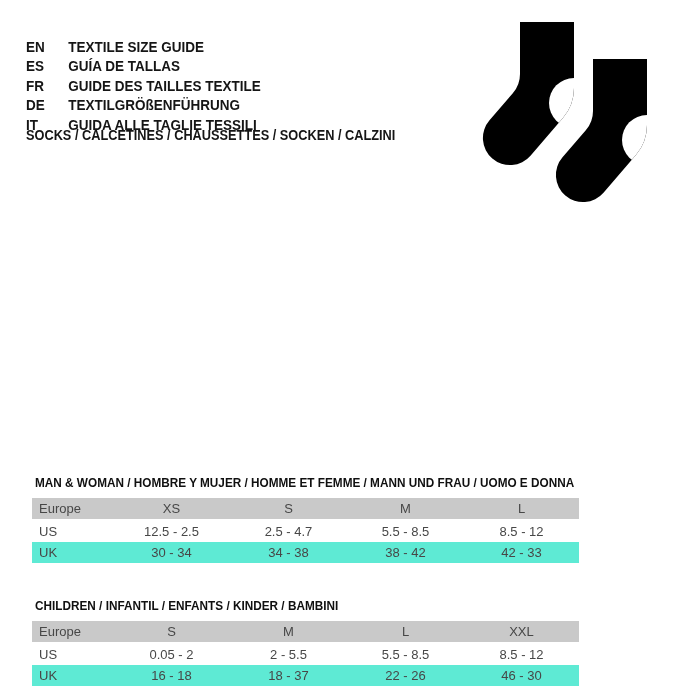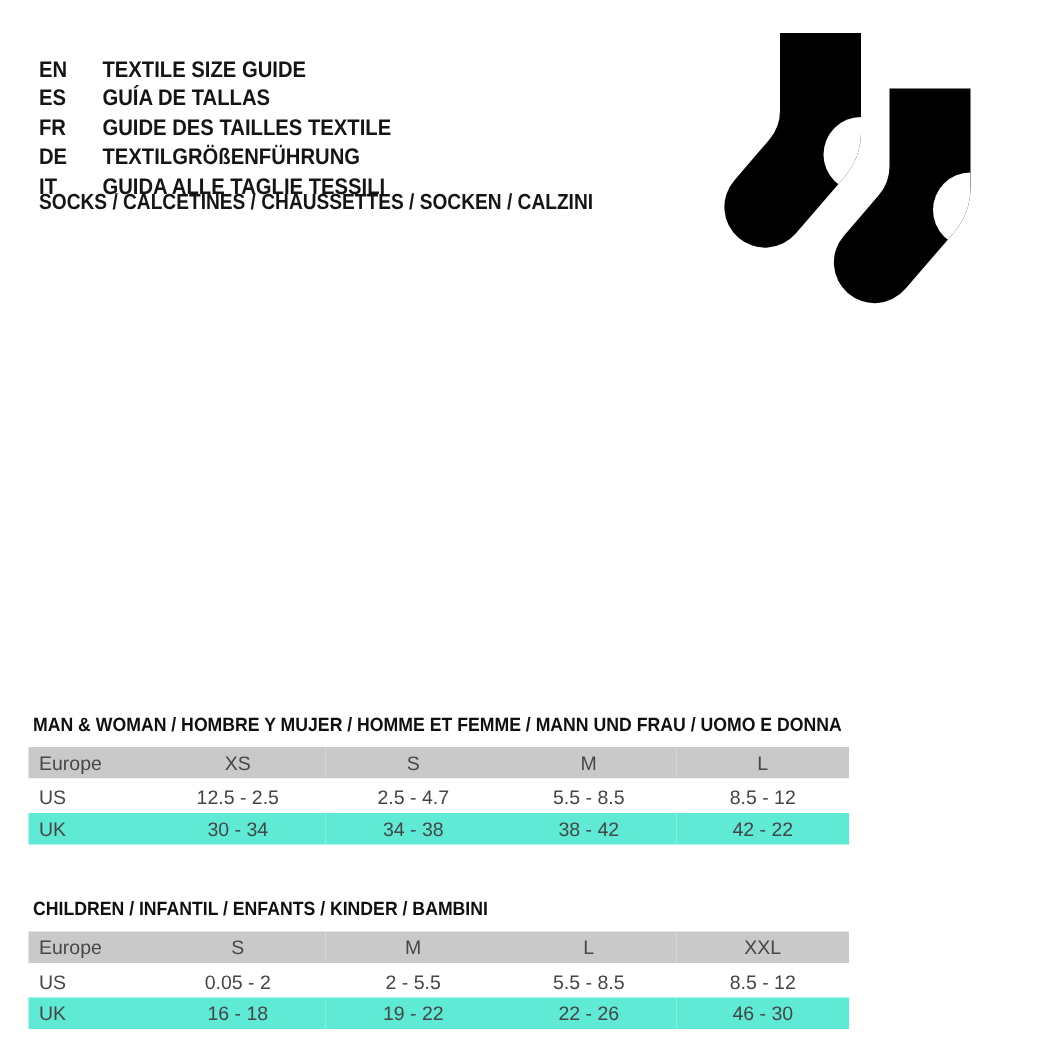--- a/index.html
+++ b/index.html
@@ -59,21 +59,21 @@
     left: 0;
     top: 0;
     width: 700px;
     height: 700px;
     pointer-events: none;
   }
 
   
   .table-block {
     position: absolute;
-    left: 19px;
+    left: 32px;
     width: 547px;
   }
   .tb1 { top: 474px; }
   .tb2 { top: 597px; }
   .t-title {
     font-size: 12.8px;
     font-weight: bold;
     line-height: 17px;
     margin-left: 3px;
     white-space: nowrap;
@@ -177,21 +177,21 @@
           <td>12.5 - 2.5</td>
           <td>2.5 - 4.7</td>
           <td>5.5 - 8.5</td>
           <td>8.5 - 12</td>
         </tr>
         <tr class="alt">
           <td>UK</td>
           <td>30 - 34</td>
           <td>34 - 38</td>
           <td>38 - 42</td>
-          <td>42 - 22</td>
+          <td>42 - 33</td>
         </tr>
       </tbody>
     </table>
   </div>
 
   <div class="table-block tb2">
     <div class="t-title">CHILDREN / INFANTIL / ENFANTS / KINDER / BAMBINI</div>
     <table class="size-table">
       <colgroup>
         <col style="width:81px">
@@ -213,21 +213,21 @@
         <tr>
           <td>US</td>
           <td>0.05 - 2</td>
           <td>2 - 5.5</td>
           <td>5.5 - 8.5</td>
           <td>8.5 - 12</td>
         </tr>
         <tr class="alt">
           <td>UK</td>
           <td>16 - 18</td>
-          <td>19 - 22</td>
+          <td>18 - 37</td>
           <td>22 - 26</td>
           <td>46 - 30</td>
         </tr>
       </tbody>
     </table>
   </div>
 
 </div>
 
 </body></html>

